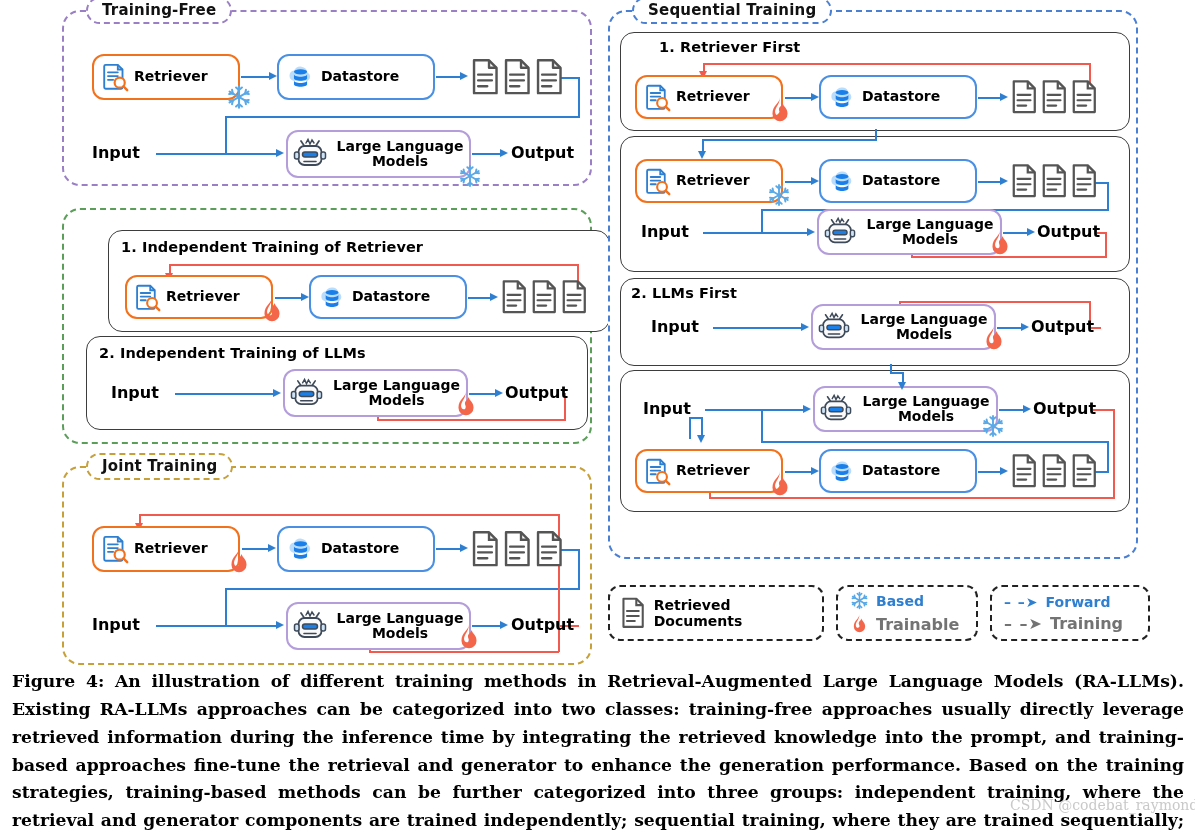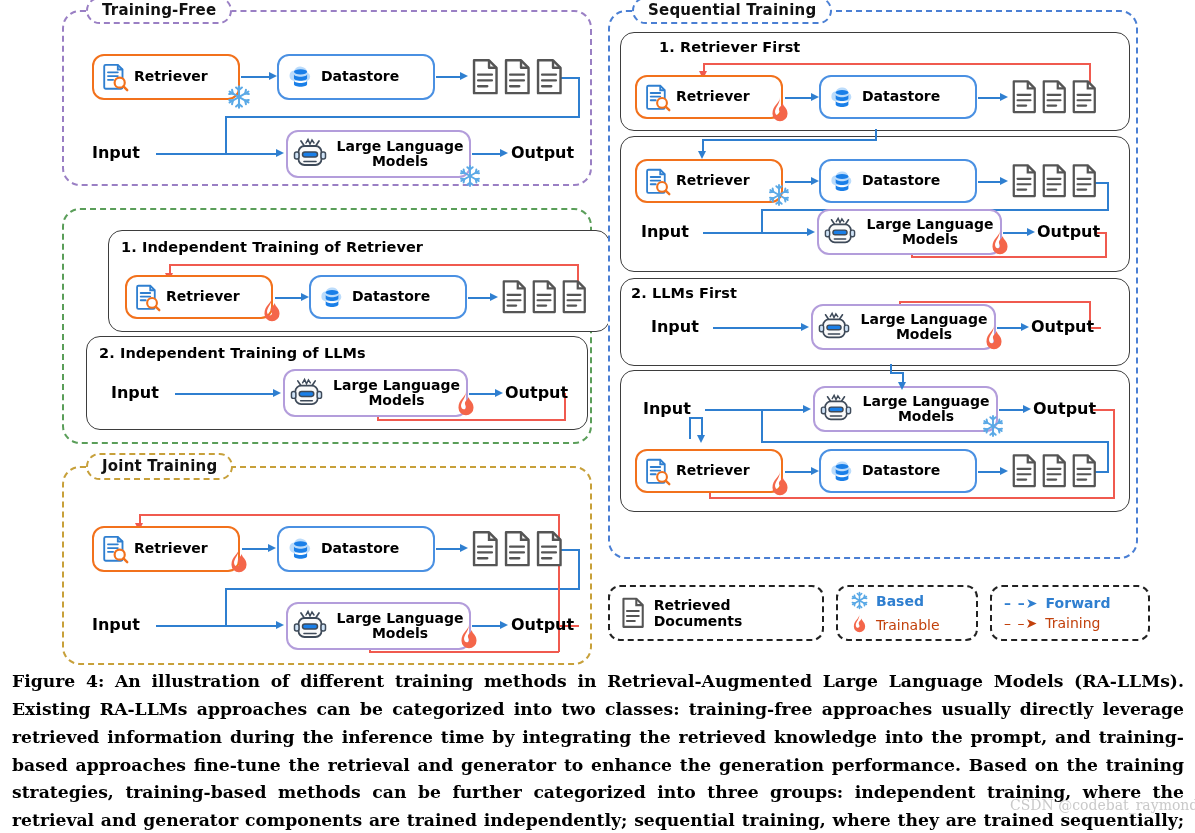--- a/index.html
+++ b/index.html
@@ -59,21 +59,21 @@
   .ico{flex:0 0 auto;display:block;}
   .snow{position:absolute;z-index:5;}
   .flame{position:absolute;z-index:5;}
   .docs{position:absolute;display:flex;gap:2px;z-index:3;}
 
   
   .legend-box{position:absolute;border:2px dashed #222;border-radius:12px;background:#fff;
               display:flex;align-items:center;box-sizing:border-box;}
   .legend-row{display:flex;align-items:center;gap:7px;}
   .lg-frozen{color:#2f7fd0;font-weight:700;font-size:14px;}
-  .lg-train{color:#c2410c;font-weight:400;font-size:14px;}
+  .lg-train{color:#737373;font-weight:700;font-size:16px;}
 
   
   .caption{
     position:absolute;left:12px;top:668px;width:1172px;
     font-family:"DejaVu Serif","Liberation Serif",serif;
     font-size:17.2px;line-height:1.62;color:#000;text-align:justify;
     font-weight:600;
   }
   .caption b{font-weight:700;}
   .watermark{

